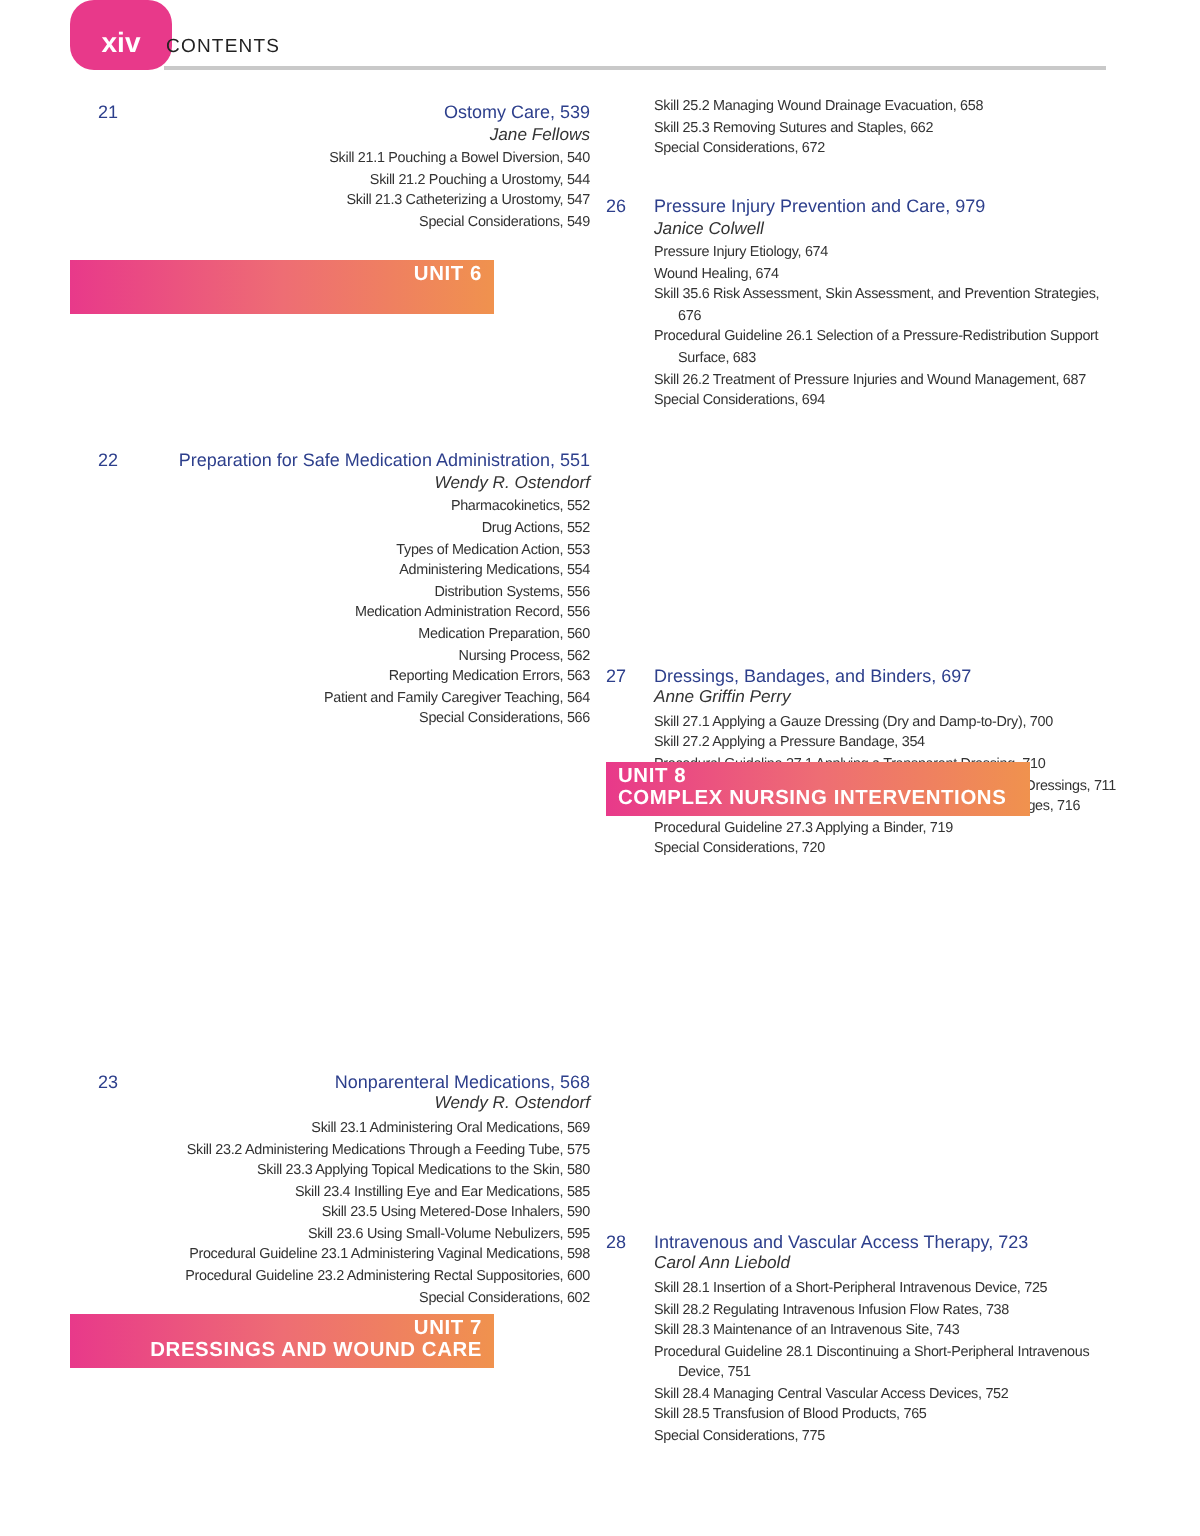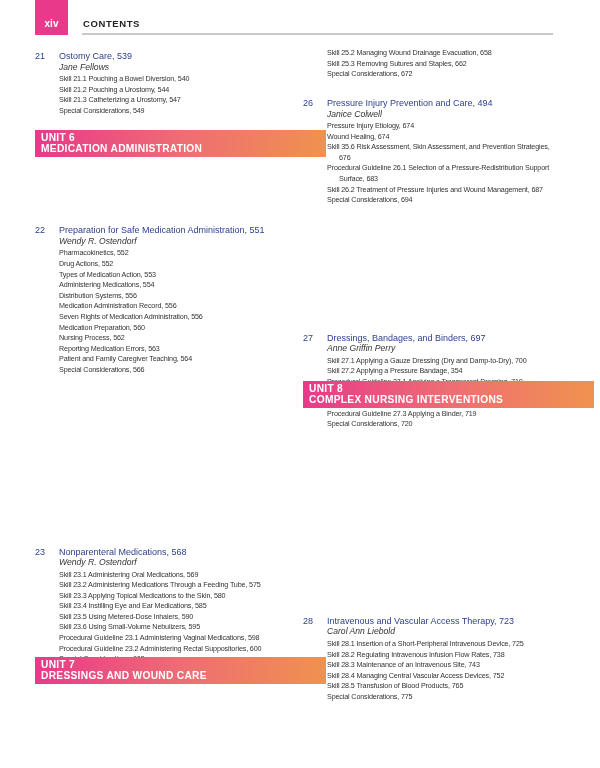--- a/index.html
+++ b/index.html
@@ -1,46 +1,46 @@
 <!DOCTYPE html>
 <html><head>
 <meta charset="utf-8">
 <style>
   html, body { margin:0; padding:0; }
   body {
     width:600px; height:768px; background:#ffffff; position:relative; overflow:hidden;
     font-family:"Liberation Sans", sans-serif; color:#2a2a2a;
   }
   .page-tab {
-    position:absolute; left:35px; top:0; width:33px; height:35px;
-    background:#e8398a; color:#fff; font-weight:bold; font-size:10px;
-    display:flex; align-items:flex-end; justify-content:center; padding-bottom:6px; box-sizing:border-box;
+    position:absolute; left:35px; top:0; width:51px; height:35px;
+    background:#e8398a; color:#fff; font-weight:bold; font-size:14px;
+    display:flex; align-items:flex-end; justify-content:center; padding-bottom:6px; box-sizing:border-box;border-radius:12px;
   }
   .header-title {
-    position:absolute; left:83px; top:18px; font-weight:bold; font-size:9.5px; letter-spacing:0.6px; color:#222;
+    position:absolute; left:83px; top:18px; font-weight:normal; font-size:9.5px; letter-spacing:0.6px; color:#222;
   }
   .header-rule {
     position:absolute; left:82px; top:33px; width:471px; height:2px; background:#c9c9c9;
   }
   .col { position:absolute; top:0; width:260px; }
-  .col-left { left:35px; }
+  .col-left { left:35px;text-align:right; }
   .col-right { left:303px; }
   .block { position:absolute; left:0; width:260px; }
   .chapter { position:relative; }
   .ch-head { display:flex; font-size:9px; line-height:10.5px; color:#2d3f8c; }
   .ch-num { width:24px; flex:none; color:#2d3f8c; }
   .ch-title { flex:1; }
   .ch-author { margin-left:24px; font-style:italic; font-size:8.6px; line-height:10.5px; color:#333; margin-bottom:2px; }
   .items { margin-left:24px; }
   .item {
     font-size:7.2px; line-height:10.6px; color:#333; letter-spacing:-0.15px;
     padding-left:12px; text-indent:-12px;
   }
   .unit-banner {
-    position:absolute; height:27px; width:291px;
+    position:absolute; height:27px; width:212px;
     background:linear-gradient(90deg, #e8398a 0%, #ee6d74 50%, #f0924e 100%);
     color:#fff; font-weight:bold; font-size:10.2px; line-height:11px;
     padding:2px 6px; box-sizing:border-box; letter-spacing:0.3px;
   }
 </style>
 </head>
 <body>
 
 <div class="page-tab">
   <span>xiv</span>
@@ -59,37 +59,35 @@
     <div class="items">
       <div class="item">Skill 21.1 Pouching a Bowel Diversion, 540</div>
       <div class="item">Skill 21.2 Pouching a Urostomy, 544</div>
       <div class="item">Skill 21.3 Catheterizing a Urostomy, 547</div>
       <div class="item">Special Considerations, 549</div>
     </div>
   </div>
 
   <div class="unit-banner" style="left:0; top:130px;">
     <div>UNIT 6</div>
-    <div>MEDICATION ADMINISTRATION</div>
   </div>
 
   <div class="block chapter" style="top:160px;">
     <div class="ch-head">
       <span class="ch-num">22</span>
       <span class="ch-title">Preparation for Safe Medication Administration, 551</span>
     </div>
     <div class="ch-author">Wendy R. Ostendorf</div>
     <div class="items">
       <div class="item">Pharmacokinetics, 552</div>
       <div class="item">Drug Actions, 552</div>
       <div class="item">Types of Medication Action, 553</div>
       <div class="item">Administering Medications, 554</div>
       <div class="item">Distribution Systems, 556</div>
       <div class="item">Medication Administration Record, 556</div>
-      <div class="item">Seven Rights of Medication Administration, 556</div>
       <div class="item">Medication Preparation, 560</div>
       <div class="item">Nursing Process, 562</div>
       <div class="item">Reporting Medication Errors, 563</div>
       <div class="item">Patient and Family Caregiver Teaching, 564</div>
       <div class="item">Special Considerations, 566</div>
     </div>
   </div>
 
   <div class="block chapter" style="top:331px;">
     <div class="ch-head">
@@ -123,21 +121,21 @@
     <div class="items">
       <div class="item">Skill 25.2 Managing Wound Drainage Evacuation, 658</div>
       <div class="item">Skill 25.3 Removing Sutures and Staples, 662</div>
       <div class="item">Special Considerations, 672</div>
     </div>
   </div>
 
   <div class="block chapter" style="top:98px;">
     <div class="ch-head">
       <span class="ch-num">26</span>
-      <span class="ch-title">Pressure Injury Prevention and Care, 494</span>
+      <span class="ch-title">Pressure Injury Prevention and Care, 979</span>
     </div>
     <div class="ch-author">Janice Colwell</div>
     <div class="items">
       <div class="item">Pressure Injury Etiology, 674</div>
       <div class="item">Wound Healing, 674</div>
       <div class="item">Skill 35.6 Risk Assessment, Skin Assessment, and Prevention Strategies, 676</div>
       <div class="item">Procedural Guideline 26.1 Selection of a Pressure-Redistribution Support Surface, 683</div>
       <div class="item">Skill 26.2 Treatment of Pressure Injuries and Wound Management, 687</div>
       <div class="item">Special Considerations, 694</div>
     </div>
@@ -168,19 +166,20 @@
   <div class="block chapter" style="top:411px;">
     <div class="ch-head">
       <span class="ch-num">28</span>
       <span class="ch-title">Intravenous and Vascular Access Therapy, 723</span>
     </div>
     <div class="ch-author">Carol Ann Liebold</div>
     <div class="items">
       <div class="item">Skill 28.1 Insertion of a Short-Peripheral Intravenous Device, 725</div>
       <div class="item">Skill 28.2 Regulating Intravenous Infusion Flow Rates, 738</div>
       <div class="item">Skill 28.3 Maintenance of an Intravenous Site, 743</div>
+      <div class="item">Procedural Guideline 28.1 Discontinuing a Short-Peripheral Intravenous Device, 751</div>
       <div class="item">Skill 28.4 Managing Central Vascular Access Devices, 752</div>
       <div class="item">Skill 28.5 Transfusion of Blood Products, 765</div>
       <div class="item">Special Considerations, 775</div>
     </div>
   </div>
 
 </div>
 
 </body></html>

